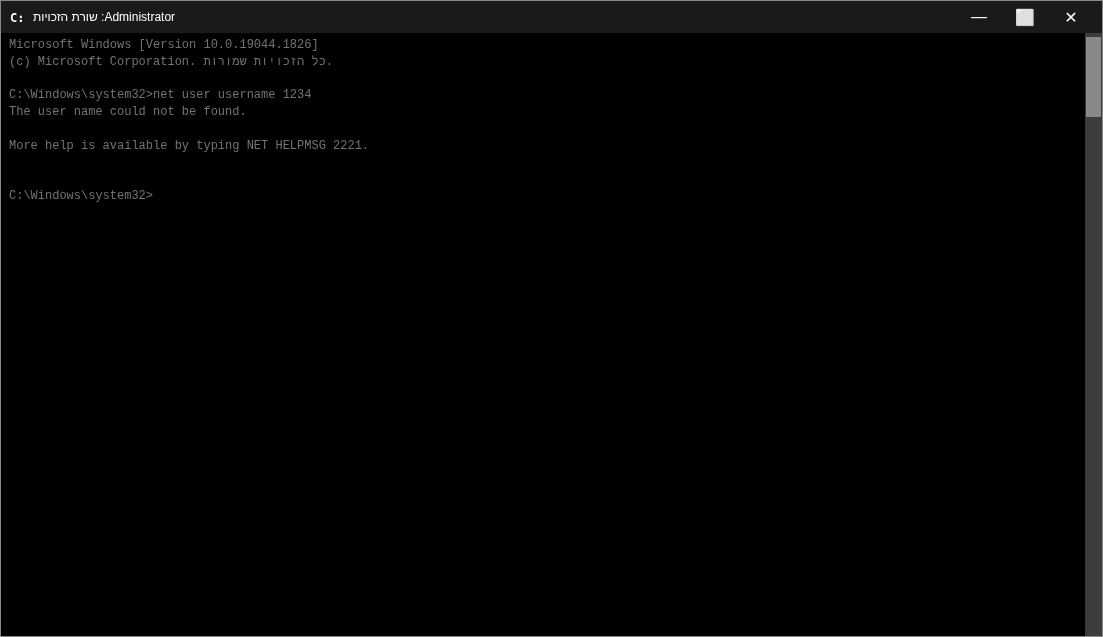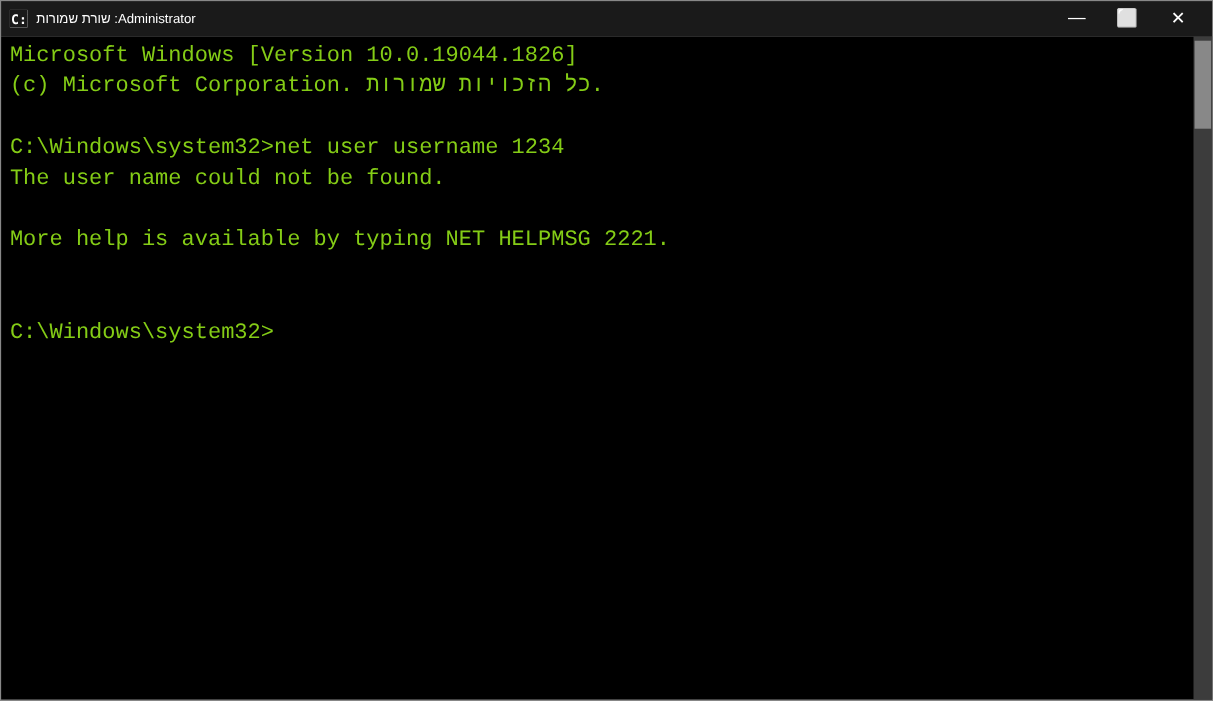--- a/index.html
+++ b/index.html
@@ -83,23 +83,23 @@
       flex: 1;
       background: #000000;
       display: flex;
       overflow: hidden;
     }
 
     .terminal-content {
       flex: 1;
       padding: 4px 8px;
       overflow-y: auto;
-      color: #84cc16;
+      color: #737373;
       font-family: 'Courier New', Consolas, monospace;
-      font-size: 20px;
+      font-size: 12px;
       line-height: 1.4;
       white-space: pre-wrap;
     }
 
     .scrollbar {
       width: 17px;
       background: #3c3c3c;
       display: flex;
       flex-direction: column;
       align-items: center;
@@ -124,21 +124,21 @@
 
 <div class="window">
   <div class="title-bar">
     <div class="title-bar-left">
       <div class="title-bar-icon">
         <svg width="16" height="16" viewBox="0 0 16 16">
           <rect width="16" height="16" fill="#1a1a1a"></rect>
           <text x="1" y="13" font-family="monospace" font-size="12" fill="white">C:\</text>
         </svg>
       </div>
-      <span class="title-bar-text">Administrator: שורת שמורות</span>
+      <span class="title-bar-text">Administrator: שורת הזכויות</span>
     </div>
     <div class="title-bar-controls">
       <button class="title-btn">—</button>
       <button class="title-btn">⬜</button>
       <button class="title-btn close">✕</button>
     </div>
   </div>
   <div class="terminal-container">
     <div class="terminal-content" id="terminal-output"><span class="line">Microsoft Windows [Version 10.0.19044.1826]</span><span class="line">(c) Microsoft Corporation. כל הזכויות שמורות.</span><span class="line"></span><span class="line">C:\Windows\system32&gt;net user username 1234</span><span class="line">The user name could not be found.</span><span class="line"></span><span class="line">More help is available by typing NET HELPMSG 2221.</span><span class="line"></span><span class="line"></span><span class="line">C:\Windows\system32&gt;</span></div>
     <div class="scrollbar">

